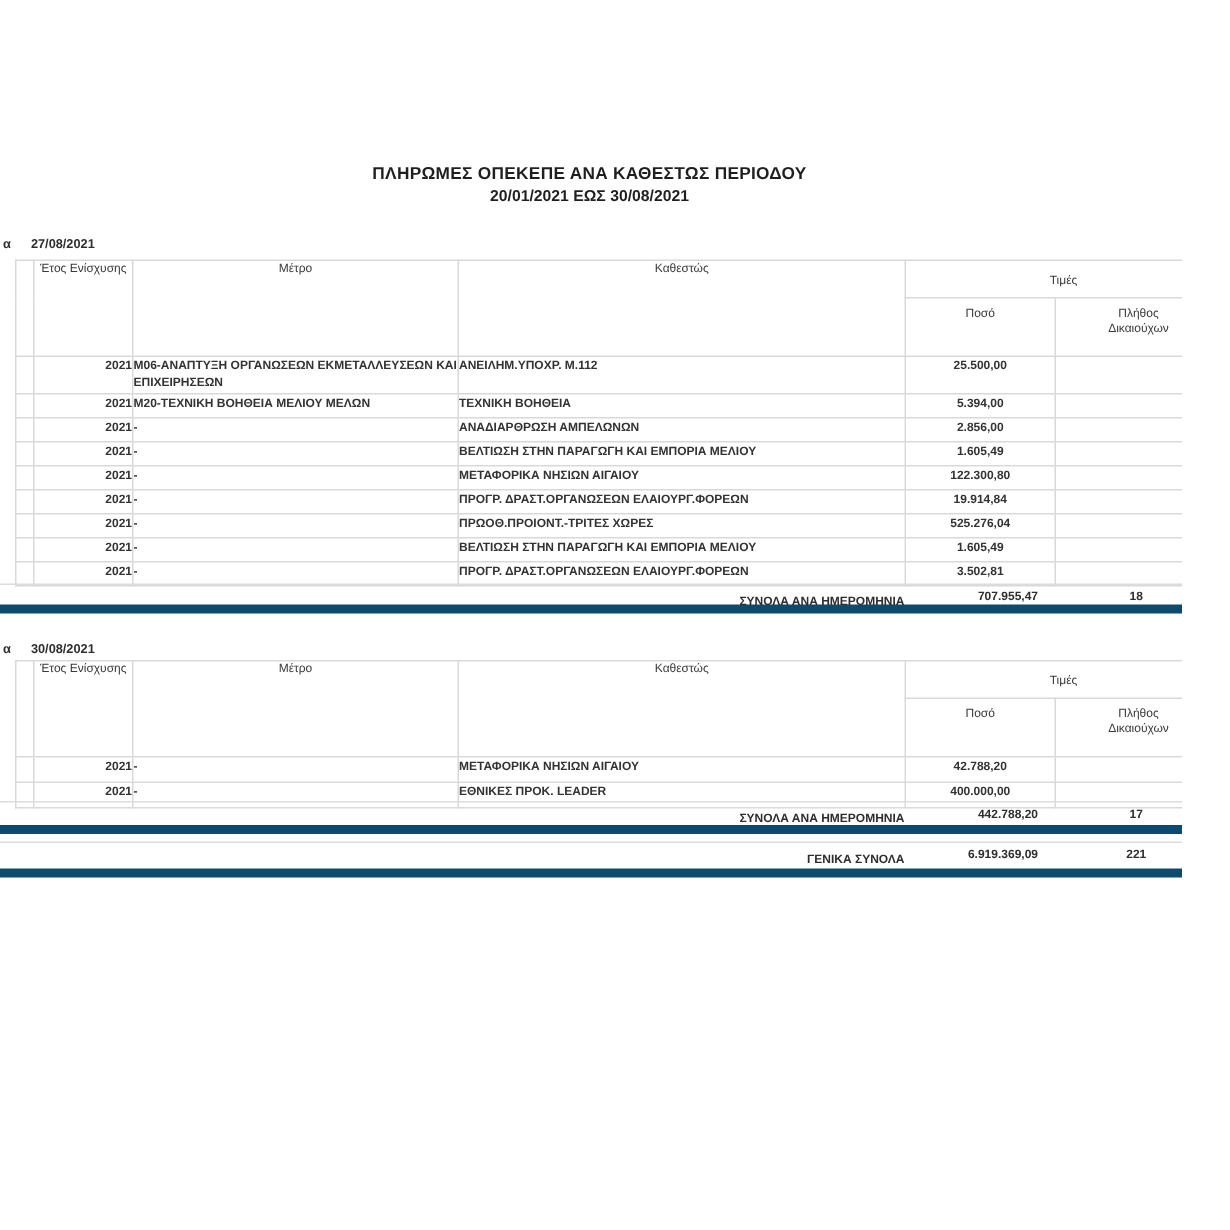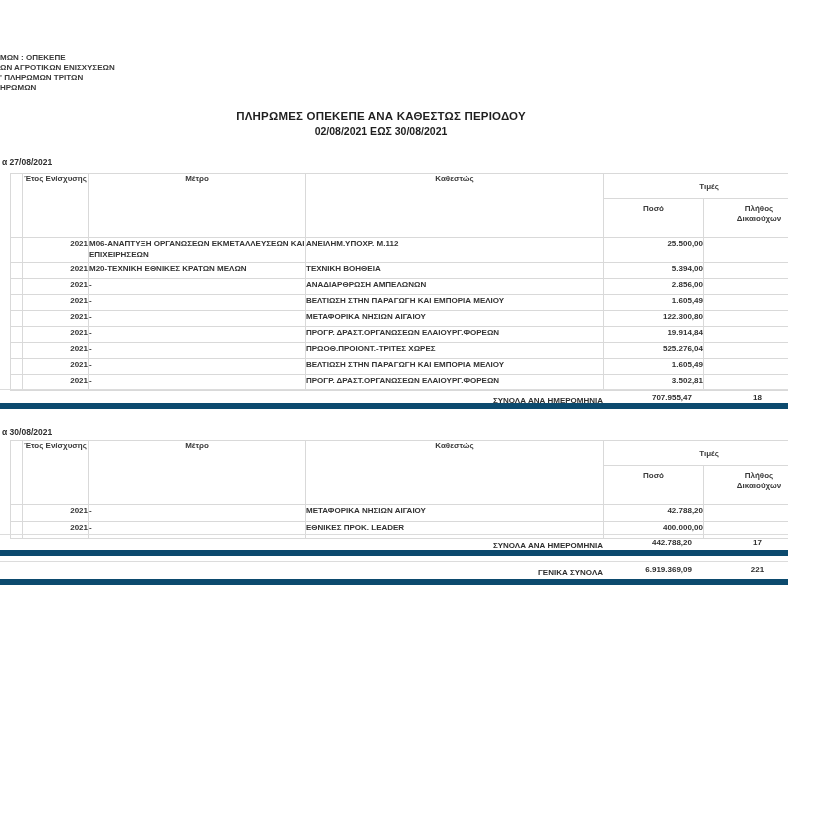--- a/index.html
+++ b/index.html
@@ -6,71 +6,65 @@
   .page {
     position:relative; width:788px; height:820px; background:#ffffff; overflow:hidden;
     font-family:"Liberation Sans","DejaVu Sans",sans-serif; color:#333;
   }
   
   .letterhead { position:absolute; left:0; top:53px; font-size:8px; font-weight:bold;
     line-height:10px; white-space:nowrap; color:#3a3a3a; }
   
   .page-label { position:absolute; top:7px; left:788px; font-size:7.5px; color:#4a4a4a; white-space:nowrap; }
   
-  .title-wrap { position:absolute; top:109px; left:0; width:762px; text-align:center; font-weight:bold; color:#1f1f1f; }
+  .title-wrap { position:absolute; top:109px; left:0; width:762px; text-align:center; font-weight:bold; color:#1f1f1f;padding-left:12px; }
   .title-line1 { font-size:11.5px; line-height:15px; letter-spacing:.2px; }
   .title-line2 { font-size:10.5px; line-height:14px; }
   
   .section-date { position:absolute; left:2px; font-size:8.5px; font-weight:bold; color:#2e2e2e; white-space:nowrap; }
   .section-date .frag { display:inline-block; }
-  .section-date .val { display:inline-block; }
+  .section-date .val { display:inline-block; margin-left:11px; }
   .date-1 { top:157px; } .date-2 { top:427px; }
   
   .report-table { position:absolute; left:10px; width:804px; border-collapse:collapse; table-layout:fixed;
     font-size:8px; font-weight:bold; color:#333; }
   .t1 { top:173px; } .t2 { top:440px; }
   .report-table th, .report-table td { border:1px solid #d9d9d9; padding:0; overflow:hidden; }
   .c-cut{width:12px} .c-year{width:66px} .c-measure{width:217px} .c-regime{width:298px} .c-amount{width:100px} .c-count{width:111px}
-  .report-table th { font-weight:bold; color:#3a3a3a; }
+  .report-table th { font-weight:normal; color:#3a3a3a; }
   .h-rowspan { vertical-align:top; text-align:center; padding:5px 6px 0 6px; line-height:10px; }
   .h-values { vertical-align:middle; text-align:center; height:24px; }
   .hr2 th { vertical-align:top; text-align:center; padding-top:5px; height:33px; line-height:10px; }
   .h-count .wrapbox { display:block; width:62px; margin:0 auto; }
   .report-table tbody td { vertical-align:top; line-height:11px; }
   .t1 tbody tr { height:16px; } .t1 tbody tr.tall { height:25px; } .t2 tbody tr { height:17px; }
   .d-year   { text-align:right; padding:2px 3px 0 0; }
   .d-measure{ text-align:left;  padding:2px 3px 0 4px; }
   .d-regime { text-align:left;  padding:2px 3px 0 5px; }
-  .d-amount { text-align:right; padding:2px 11px 0 0; }
+  .d-amount { text-align:center; padding:2px 11px 0 0; }
   .d-count  { text-align:right; padding:2px 2px 0 0; }
   
   .totals-band { position:absolute; left:0; width:814px; border-top:1px solid #dcdcdc; border-bottom:6px solid #0c4a6e;
     display:flex; font-size:8px; font-weight:bold; color:#2e2e2e; box-sizing:border-box; }
   .band-1 { top:389px; height:20px; } .band-2 { top:534px; height:22px; } .band-g { top:561px; height:24px; }
   .tb-label  { width:603px; text-align:right; padding-top:6px; box-sizing:border-box; }
   .tb-amount { width:100px; text-align:right; padding:3px 11px 0 0; box-sizing:border-box; }
   .tb-count  { width:111px; text-align:center; padding:3px 2px 0 0; box-sizing:border-box; }
 </style>
 </head>
 <body>
 
 <div class="page">
 
   <div class="page-label">ΣΕΛΙΔΑ</div>
 
-  <div class="letterhead">
-    <div>ΜΩΝ : ΟΠΕΚΕΠΕ</div>
-    <div>ΩΝ ΑΓΡΟΤΙΚΩΝ ΕΝΙΣΧΥΣΕΩΝ</div>
-    <div>' ΠΛΗΡΩΜΩΝ ΤΡΙΤΩΝ</div>
-    <div>ΗΡΩΜΩΝ</div>
-  </div>
 
   <div class="title-wrap">
     <div class="title-line1">ΠΛΗΡΩΜΕΣ ΟΠΕΚΕΠΕ ΑΝΑ ΚΑΘΕΣΤΩΣ ΠΕΡΙΟΔΟΥ</div>
-    <div class="title-line2">02/08/2021 ΕΩΣ 30/08/2021</div>
+    <div class="title-line2">20/01/2021 ΕΩΣ 30/08/2021</div>
   </div>
 
   <div class="section-date date-1">
     <span class="frag">α</span>
     <span class="val">27/08/2021</span>
   </div>
 
   <table class="report-table t1">
     <colgroup>
         <col class="c-cut">
@@ -100,21 +94,21 @@
         <td class="d-cut"></td>
         <td class="d-year">2021</td>
         <td class="d-measure">Μ06-ΑΝΑΠΤΥΞΗ ΟΡΓΑΝΩΣΕΩΝ ΕΚΜΕΤΑΛΛΕΥΣΕΩΝ ΚΑΙ ΕΠΙΧΕΙΡΗΣΕΩΝ</td>
         <td class="d-regime">ΑΝΕΙΛΗΜ.ΥΠΟΧΡ. Μ.112</td>
         <td class="d-amount">25.500,00</td>
         <td class="d-count">5</td>
       </tr>
       <tr>
         <td class="d-cut"></td>
         <td class="d-year">2021</td>
-        <td class="d-measure">Μ20-ΤΕΧΝΙΚΗ ΕΘΝΙΚΕΣ ΚΡΑΤΩΝ ΜΕΛΩΝ</td>
+        <td class="d-measure">Μ20-ΤΕΧΝΙΚΗ ΒΟΗΘΕΙΑ ΜΕΛΙΟΥ ΜΕΛΩΝ</td>
         <td class="d-regime">ΤΕΧΝΙΚΗ ΒΟΗΘΕΙΑ</td>
         <td class="d-amount">5.394,00</td>
         <td class="d-count">1</td>
       </tr>
       <tr>
         <td class="d-cut"></td>
         <td class="d-year">2021</td>
         <td class="d-measure">-</td>
         <td class="d-regime">ΑΝΑΔΙΑΡΘΡΩΣΗ ΑΜΠΕΛΩΝΩΝ</td>
         <td class="d-amount">2.856,00</td>

